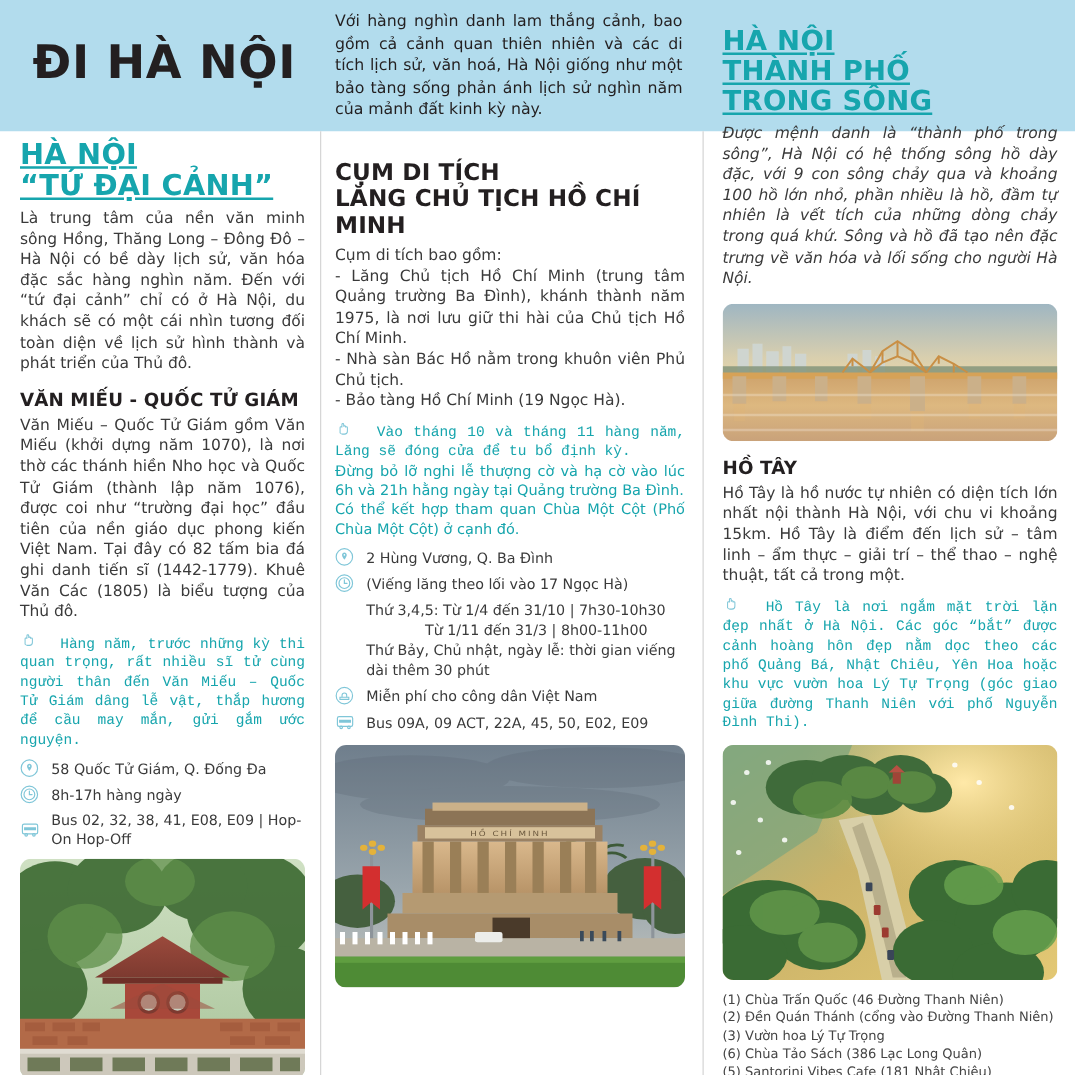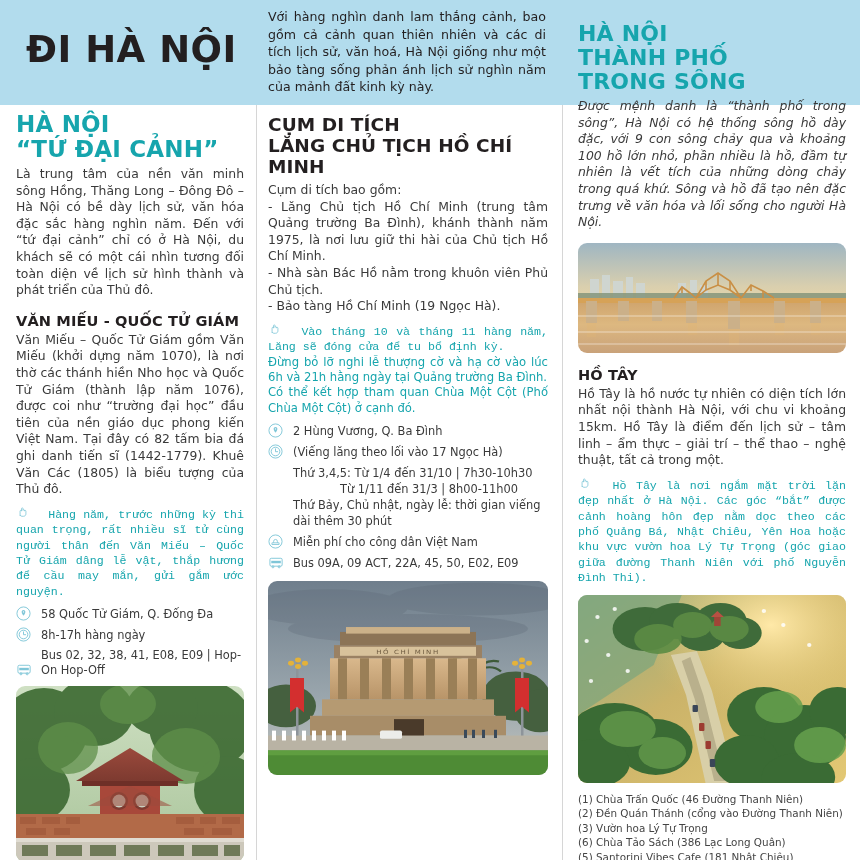--- a/index.html
+++ b/index.html
@@ -34,44 +34,44 @@
   .col-right{padding-top:14px;}
 
   .vdiv{position:absolute;top:105px;width:1px;height:755px;background:#d6d6d6;}
   .vdiv-a{left:256px;}
   .vdiv-b{left:562px;}
 
   
   h1.teal{
     margin:0 0 4px 0;
     font-size:23px;line-height:25px;font-weight:bold;
-    color:#16a5ad;letter-spacing:.2px;
+    color:#16a5ad;letter-spacing:.2px;text-decoration:underline;
   }
   h1.teal.small{font-size:22px;line-height:24px;}
   h2.dark{
     margin:13px 0 3px 0;
     font-size:14.6px;line-height:17px;font-weight:bold;color:#231f20;
     letter-spacing:.1px;
   }
-  h2.dark.first{margin-top:2px;}
+  h2.dark.first{margin-top:16px;}
 
   p.body{
     margin:0 0 0 0;
     font-size:12.4px;line-height:16.6px;text-align:justify;color:#3a3a3a;
   }
   p.body + p.body{margin-top:0;}
   p.tip{
     margin:7px 0 0 0;
     font-size:11.6px;line-height:15.4px;color:#16a5ad;text-align:justify;font-family:Liberation Mono, monospace;
   }
   p.plain-teal{margin:0;font-size:11.6px;line-height:15.4px;color:#16a5ad;text-align:justify;}
 
   
   .info{margin-top:7px;}
-  .inforow{display:flex;align-items:flex-end;margin-bottom:5px;}
+  .inforow{display:flex;align-items:center;margin-bottom:5px;}
   .ico{width:19px;min-width:19px;height:16px;margin-right:6px;color:#7fc6d8;}
   .ico svg{display:block;}
   .infotext{font-size:11.4px;line-height:15px;color:#3a3a3a;}
   .subline{font-size:11.4px;line-height:16px;color:#3a3a3a;margin-left:25px;}
   .subline.indent{margin-left:72px;}
 
   
   .photo{border-radius:9px;overflow:hidden;position:relative;}
   .photo svg{display:block;width:100%;height:100%;}
 

